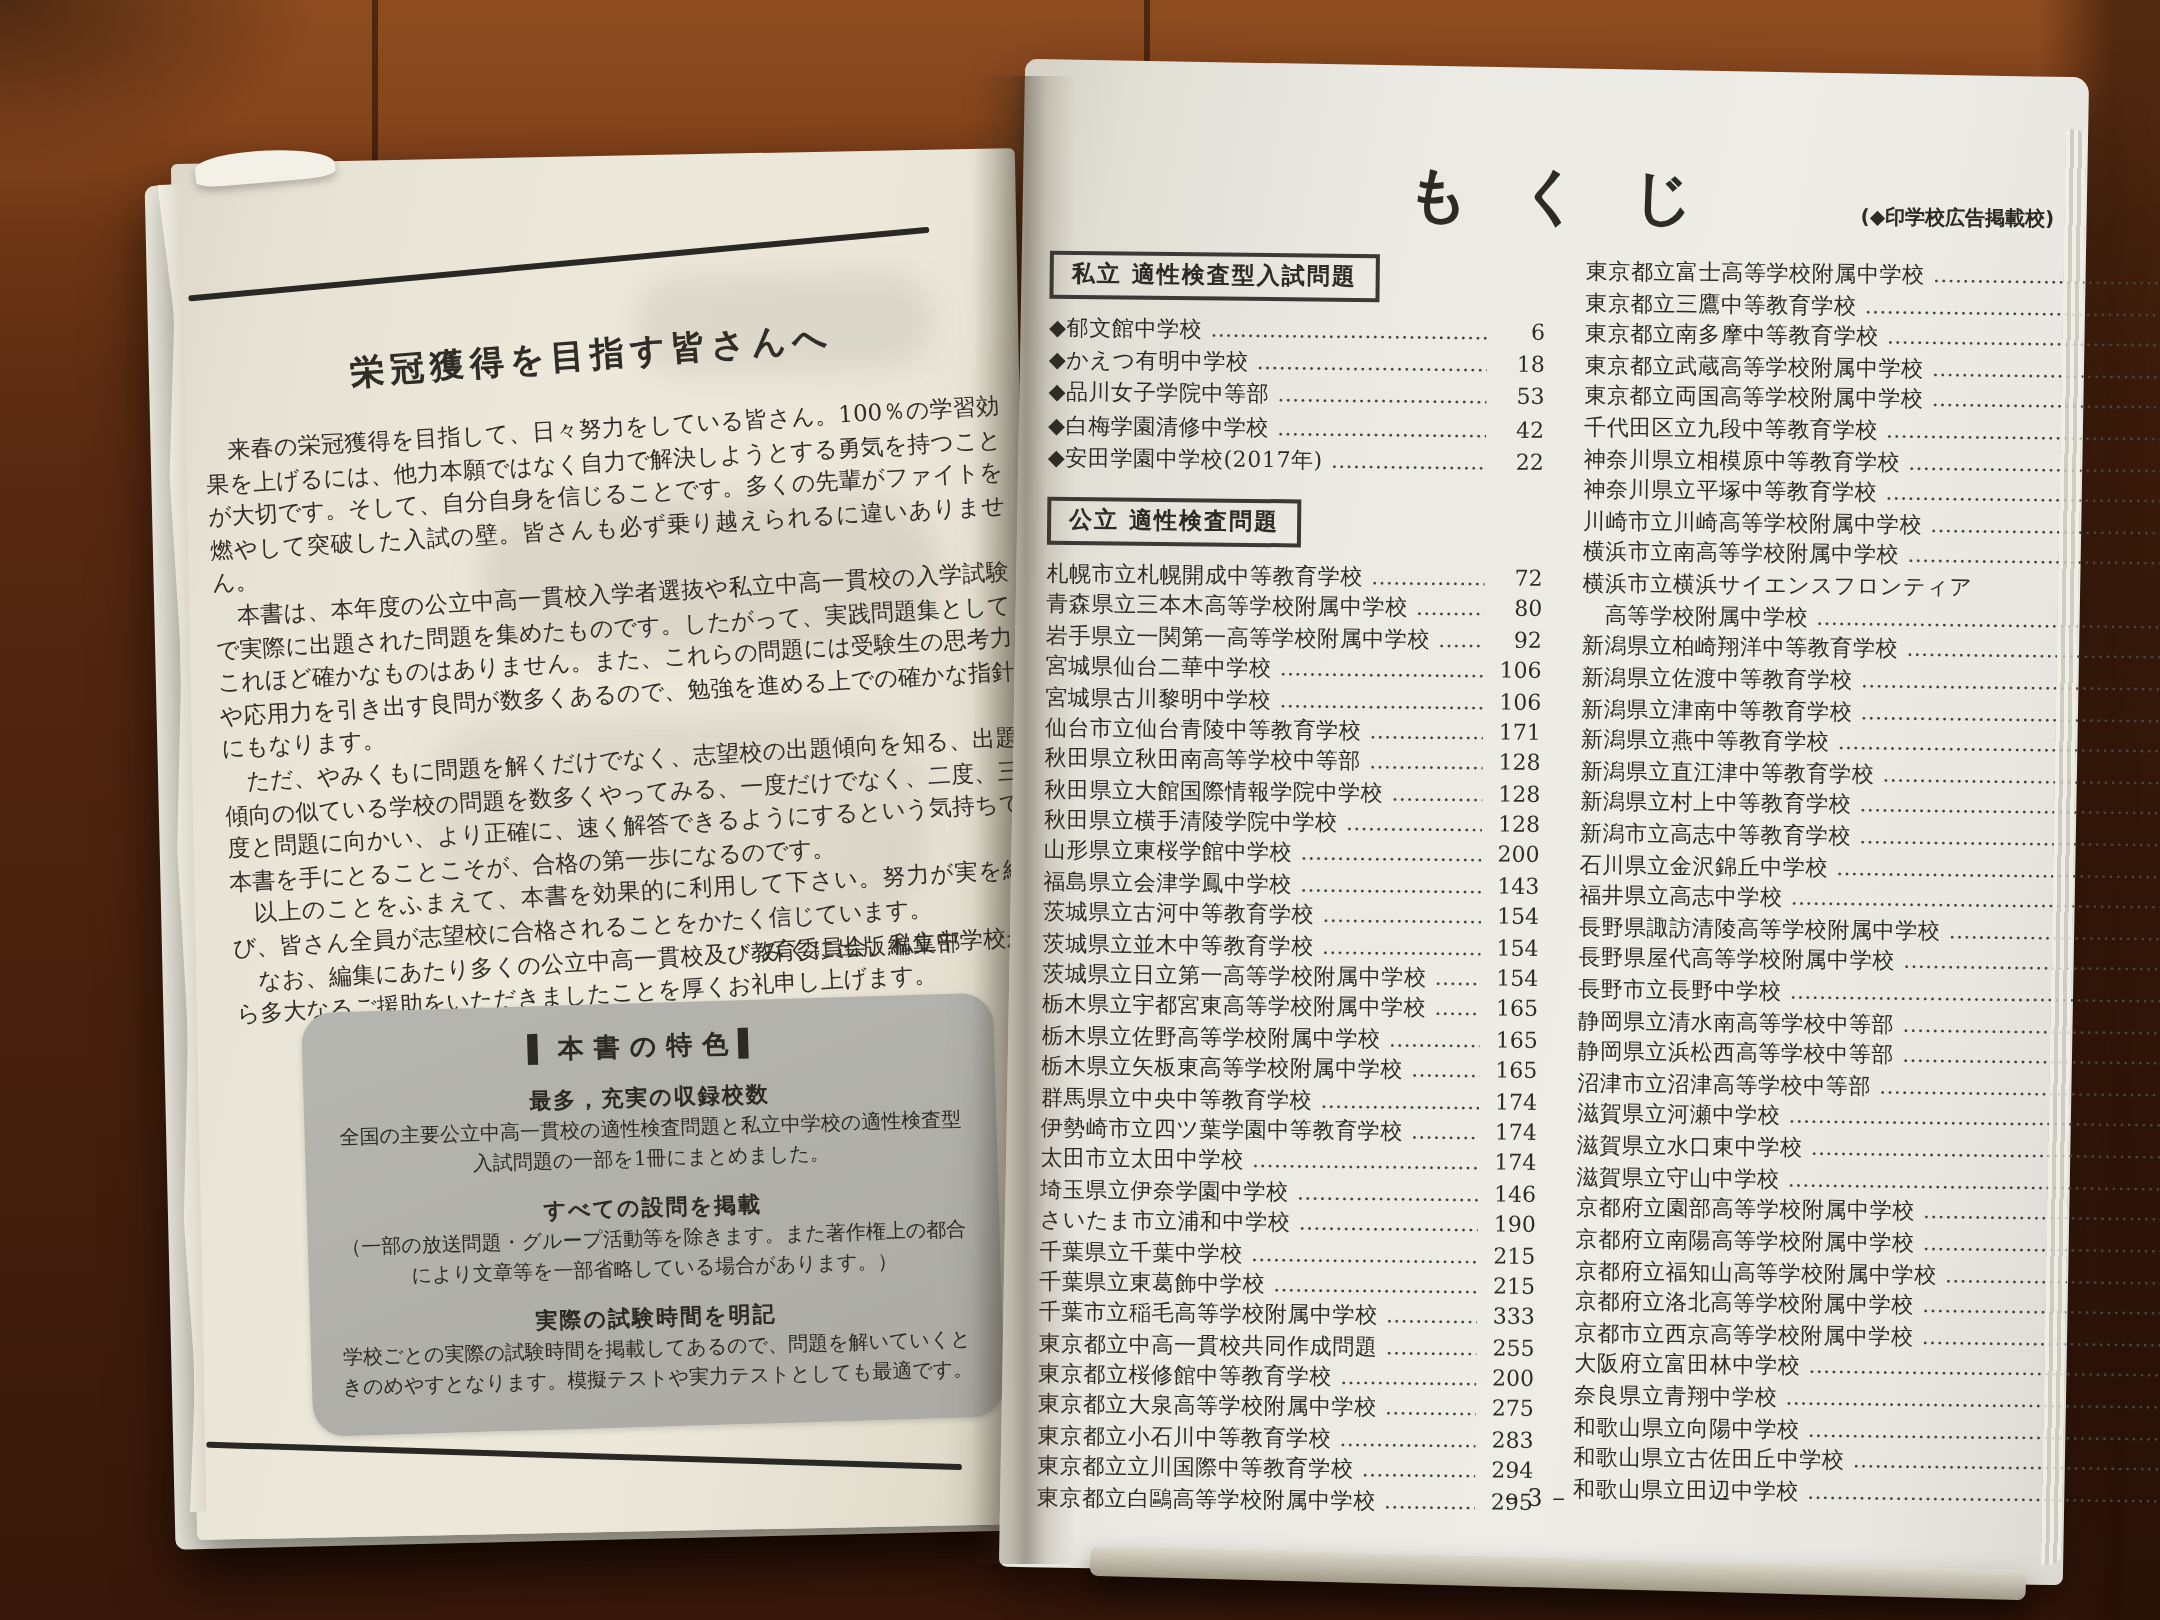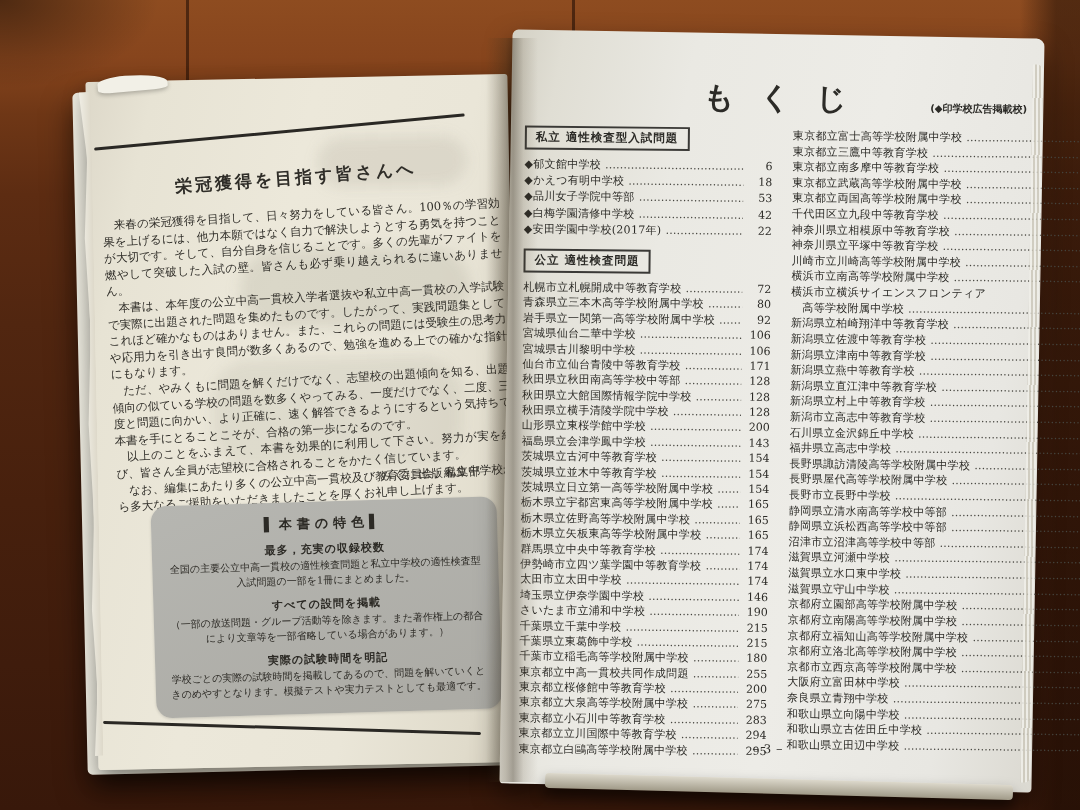--- a/index.html
+++ b/index.html
@@ -286,21 +286,21 @@
                 <span class="toc-page">215</span>
               </div>
               <div class="toc-row">
                 <span class="toc-name">千葉県立東葛飾中学校</span>
                 <span class="toc-leader"></span>
                 <span class="toc-page">215</span>
               </div>
               <div class="toc-row">
                 <span class="toc-name">千葉市立稲毛高等学校附属中学校</span>
                 <span class="toc-leader"></span>
-                <span class="toc-page">180</span>
+                <span class="toc-page">333</span>
               </div>
               <div class="toc-row">
                 <span class="toc-name">東京都立中高一貫校共同作成問題</span>
                 <span class="toc-leader"></span>
                 <span class="toc-page">255</span>
               </div>
               <div class="toc-row">
                 <span class="toc-name">東京都立桜修館中等教育学校</span>
                 <span class="toc-leader"></span>
                 <span class="toc-page">200</span>

